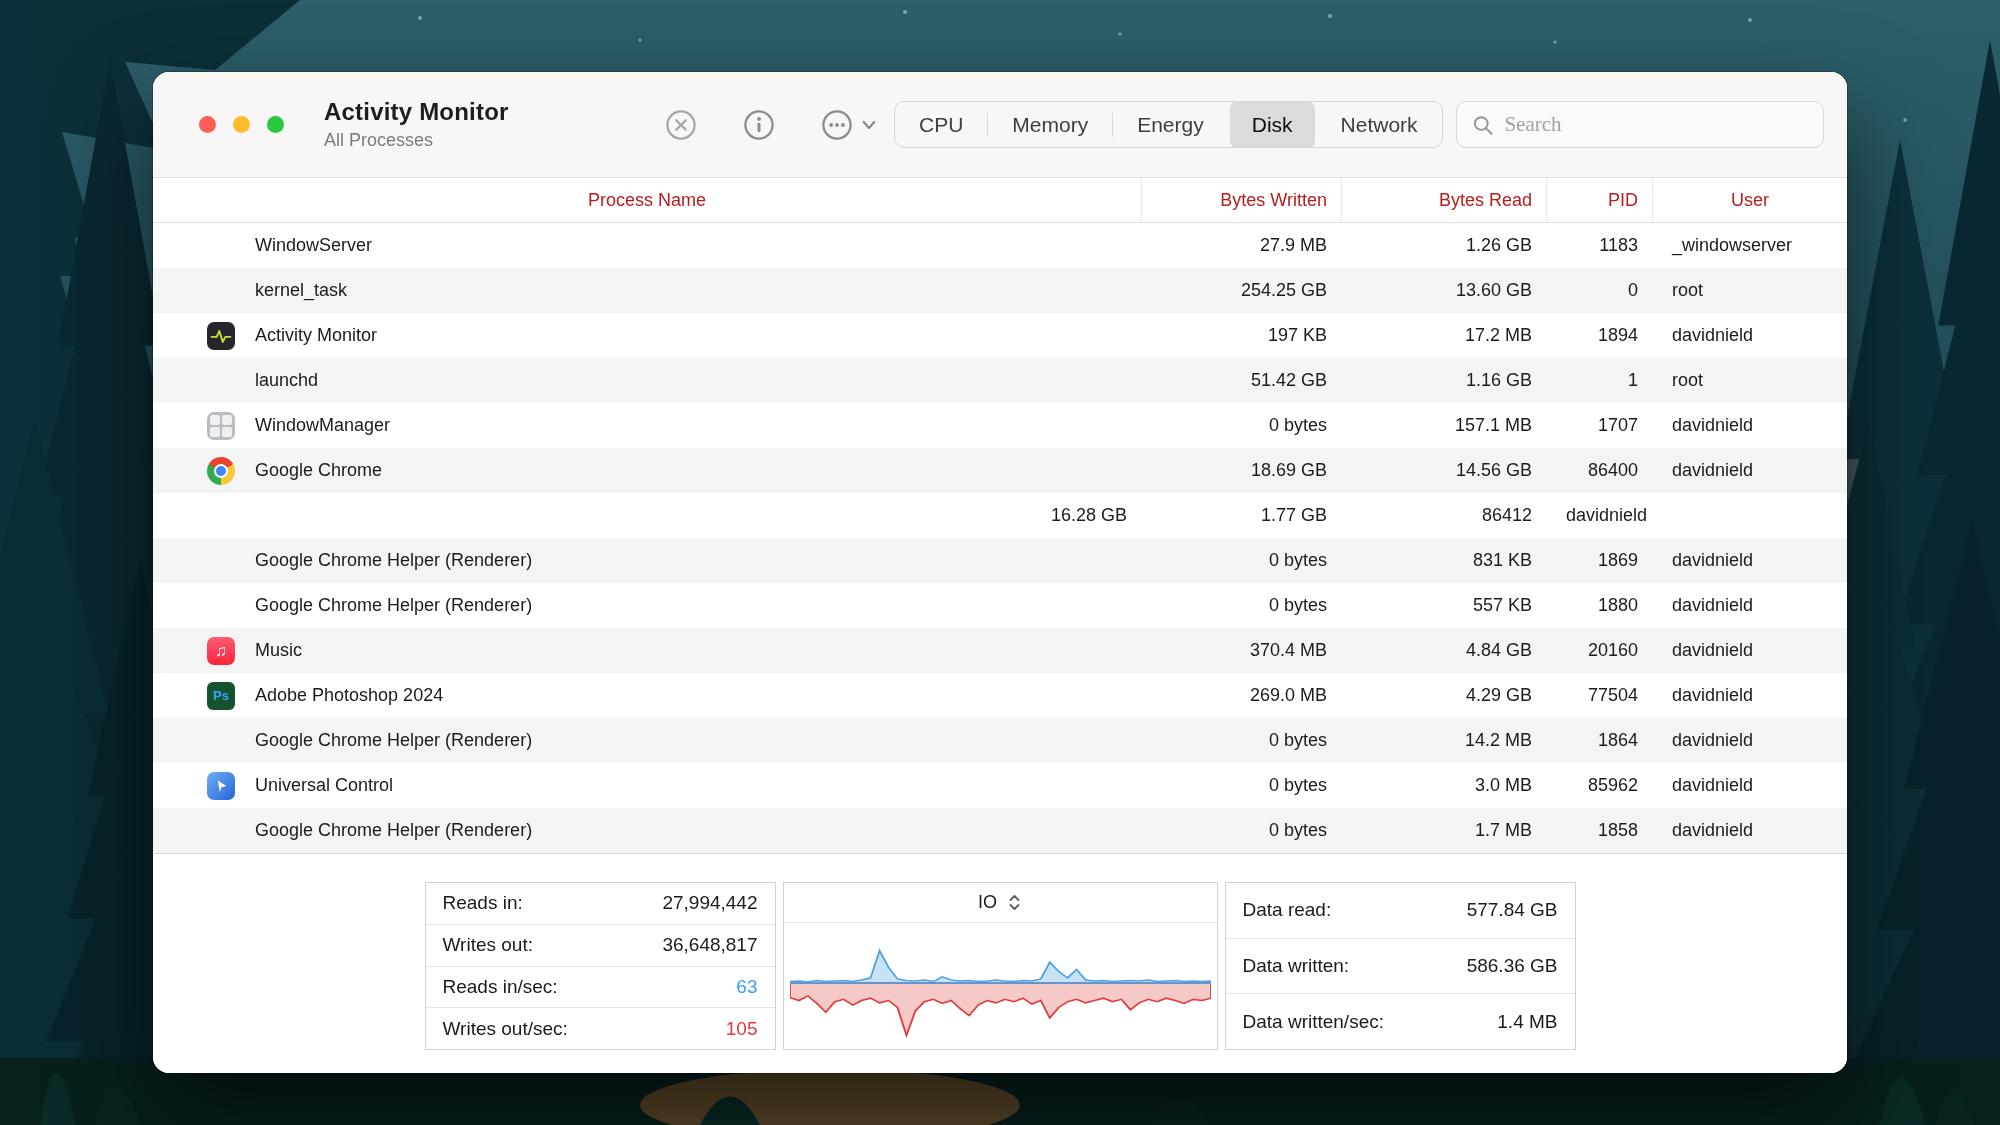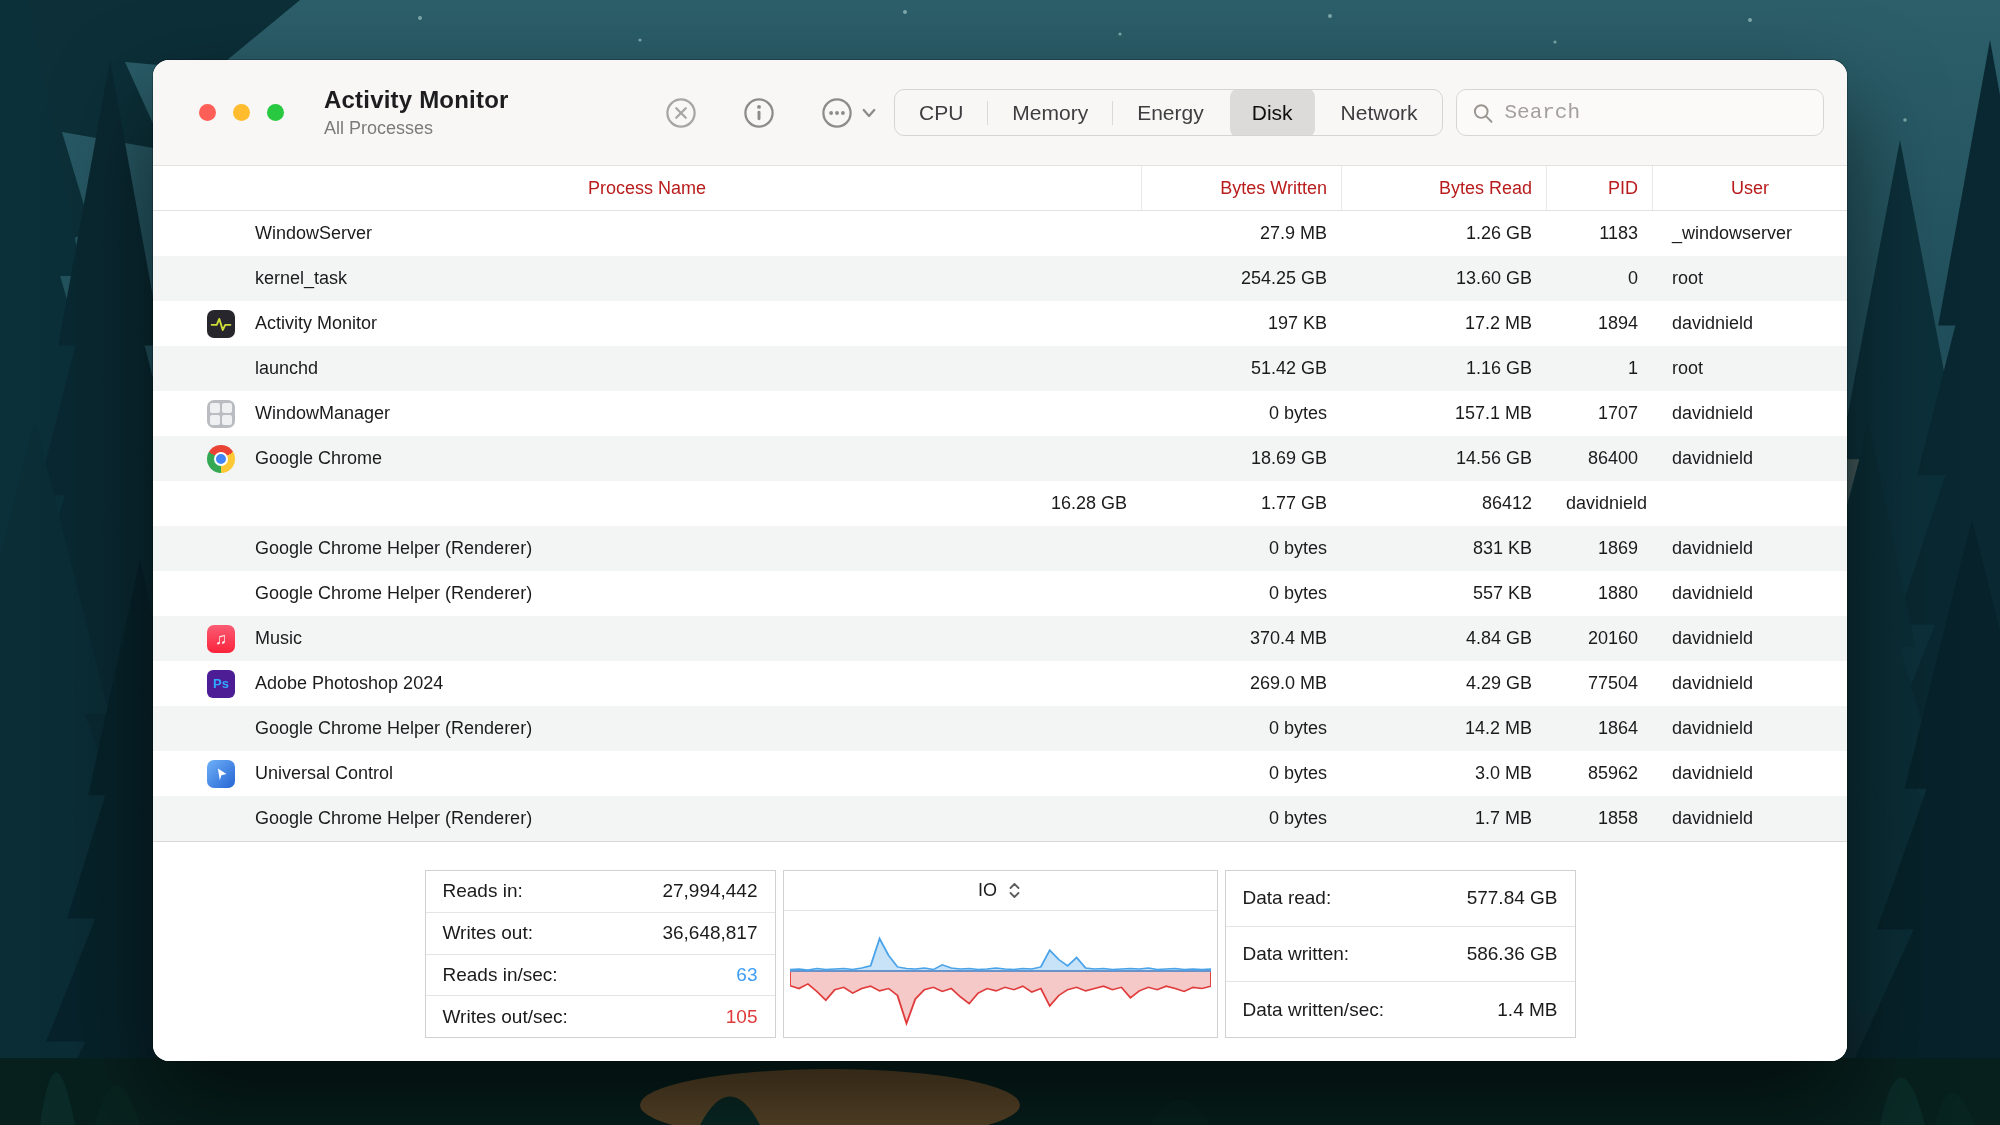--- a/index.html
+++ b/index.html
@@ -1,21 +1,21 @@
 <!DOCTYPE html>
 <html><head>
 <meta charset="utf-8">
 <style>
   *{box-sizing:border-box;margin:0;padding:0}
   html,body{width:2000px;height:1125px;overflow:hidden;background:#0b252c;
     font-family:"Liberation Sans","DejaVu Sans",sans-serif;}
   .bg{position:absolute;inset:0;width:2000px;height:1125px}
 
   
-  .window{position:absolute;left:153px;top:60px;width:1694px;height:1001px;background:#fff;
+  .window{position:absolute;left:153px;top:72px;width:1694px;height:1001px;background:#fff;
     border-radius:16px;overflow:hidden;display:flex;flex-direction:column;
     box-shadow:0 45px 95px rgba(0,0,0,.55),0 0 0 1px rgba(0,0,0,.22)}
 
   
   .toolbar{height:106px;flex:0 0 auto;background:#f8f7f6;border-bottom:1px solid #e4e2e1;
     display:flex;align-items:center;padding:0 23px 0 46px}
   .lights{display:flex;gap:17px;margin-right:40px}
   .light{width:17px;height:17px;border-radius:50%;cursor:default}
   .light.red{background:#ff5f57}.light.yellow{background:#febc2e}.light.green{background:#28c840}
   .titleblock{margin-right:130px;min-width:210px}
@@ -25,21 +25,21 @@
   .tbtn svg{display:block}
   .seg-wrap{display:flex;align-items:center;height:47px;border:1px solid #d6d4d2;border-radius:10px;
     background:#f8f7f6;overflow:hidden;margin-left:16px}
   .seg{display:flex;align-items:center;padding:0 24px;font-size:21px;color:#3e3e40;cursor:default;white-space:nowrap}
   .seg + .seg{border-left:1px solid #dbd9d7}
   .seg.sel{background:#dcdbd9;color:#0f0f10;border-radius:8px;margin:2px;padding:12px 22px;border-left:none}
   .seg.sel + .seg{border-left:none}
   .search{margin-left:auto;width:368px;height:47px;border:1px solid #d8d6d4;border-radius:10px;background:#fbfaf9;
     display:flex;align-items:center;padding:0 14px;gap:10px}
   .search input{border:none;outline:none;background:transparent;font-size:21px;color:#3a3a3c;width:100%;
-    font-family:Liberation Mono, monospace}
+    font-family:Liberation Serif, serif}
   .search input::placeholder{color:#a29f9d}
 
   
   .thead{display:grid;grid-template-columns:1fr 200px 205px 106px 195px;height:45px;align-items:stretch;
     border-bottom:1px solid #e3e2e1;font-size:18px;color:#b91c1c;background:#fff;flex:0 0 auto}
   .hc{display:flex;align-items:center;height:100%}
   .hc + .hc{border-left:1px solid #e9e8e7}
   .hc.center{justify-content:center}
   .hc.right{justify-content:flex-end;padding-right:14px}
   .tbody{flex:0 0 auto}
@@ -52,21 +52,21 @@
   .appicon{width:28px;height:28px;flex:0 0 28px;display:inline-flex}
   .ic{width:28px;height:28px;border-radius:7px;display:flex;align-items:center;justify-content:center;
     position:relative;overflow:hidden}
   .ic.am{background:#26262c}
   .ic.am svg{width:24px;height:24px}
   .ic.wm{background:#b9bdc2;display:grid;grid-template-columns:10px 10px;gap:2px;align-content:center;justify-content:center}
   .ic.wm i{width:10px;height:10px;background:#eef0f2;border-radius:2px;display:block}
   .ic.chrome{border-radius:50%;background:conic-gradient(from 60deg,#fcc934 0 120deg,#34a853 120deg 240deg,#ea4335 240deg 360deg)}
   .ic.chrome .ctr{position:absolute;inset:7px;background:#4285f4;border:2.5px solid #fff;border-radius:50%}
   .ic.music{background:linear-gradient(180deg,#fb5c74,#fa233b);color:#fff;font-size:16px}
-  .ic.ps{background:#4c1d95;color:#31a8ff;font-weight:bold;font-size:13px;border-radius:6px}
+  .ic.ps{background:#14532d;color:#31a8ff;font-weight:bold;font-size:13px;border-radius:6px}
   .ic.uc{background:linear-gradient(135deg,#6fb0f8,#2565d4)}
   .ic.uc svg{width:22px;height:22px}
 
   
   .stats{flex:1 1 auto;border-top:1px solid #d9d8d7;background:#fff;display:flex;justify-content:center;
     align-items:flex-start;gap:7px;padding-top:28px}
   .panel{border:1px solid #d3d1d0;background:#fff;height:168px;display:flex;flex-direction:column}
   .panel.left,.panel.right{width:351px}
   .panel.mid{width:435px}
   .srow{flex:1;display:flex;justify-content:space-between;align-items:center;padding:0 17px;font-size:19px;color:#1b1b1d}

